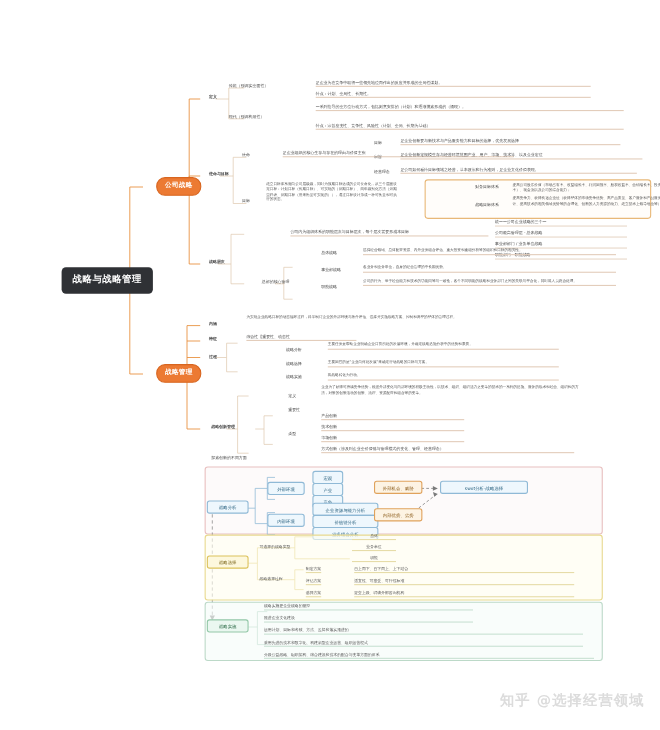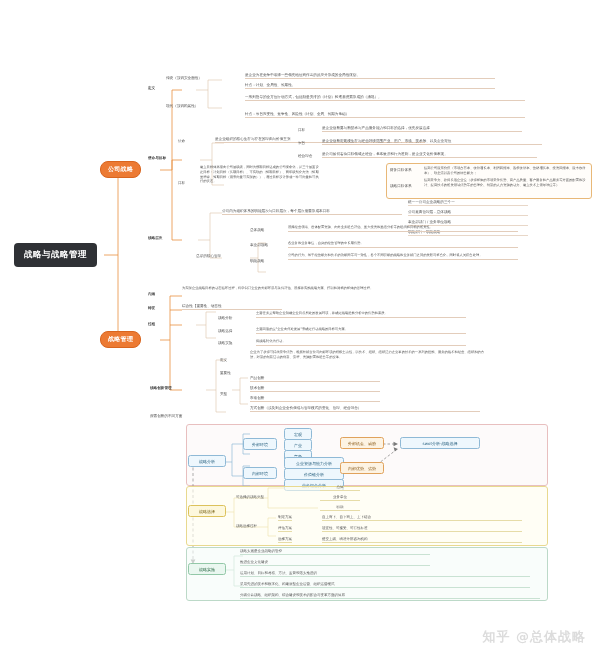--- a/index.html
+++ b/index.html
@@ -7,21 +7,21 @@
   body {
     width:600px; height:664px;
     background:#ffffff;
     font-family:"DejaVu Sans","Liberation Sans",sans-serif;
     position:relative;
     overflow:hidden;
   }
   #canvas { position:absolute; inset:0; }
   svg.links { position:absolute; left:0; top:0; width:600px; height:664px; pointer-events:none; }
 
-  .node { position:absolute; white-space:nowrap; line-height:1.15; }
+  .node { position:absolute; white-space:nowrap; line-height:1.15;margin-left:42px; }
 
   
   .root {
     background:#2f3135; color:#ffffff;
     border-radius:4px;
     font-size:8.5px; font-weight:bold;
     padding:7px 10px;
     letter-spacing:.5px;
   }
   
@@ -276,15 +276,15 @@
   <div class="grp green" style="left:186px; top:547px; width:362px; height:54px;"></div>
 
   <div class="chip green" style="left:188px; top:563px; width:38px;">战略实施</div>
 
   <div class="tinyrow g" style="left:240px; top:549px; width:190px;">战略实施是企业战略的管控</div>
   <div class="tinyrow g" style="left:240px; top:560px; width:190px;">推进企业文化建设</div>
   <div class="tinyrow g" style="left:240px; top:571px; width:290px;">运用计划、目标和考核、方法、监督和落实推进的</div>
   <div class="tinyrow g" style="left:240px; top:582px; width:290px;">采用先进的技术和数字化、构建新型企业运营、组织运营模式</div>
   <div class="tinyrow g" style="left:240px; top:593px; width:300px;">分级公益战略、组织架构、综合建设和技术的配合与变革方面的体系</div>
 
-  <div class="watermark">知乎 @总体战略</div>
+  <div class="watermark">知乎 @选择经营领域</div>
 
 </div>
 
 </body></html>

